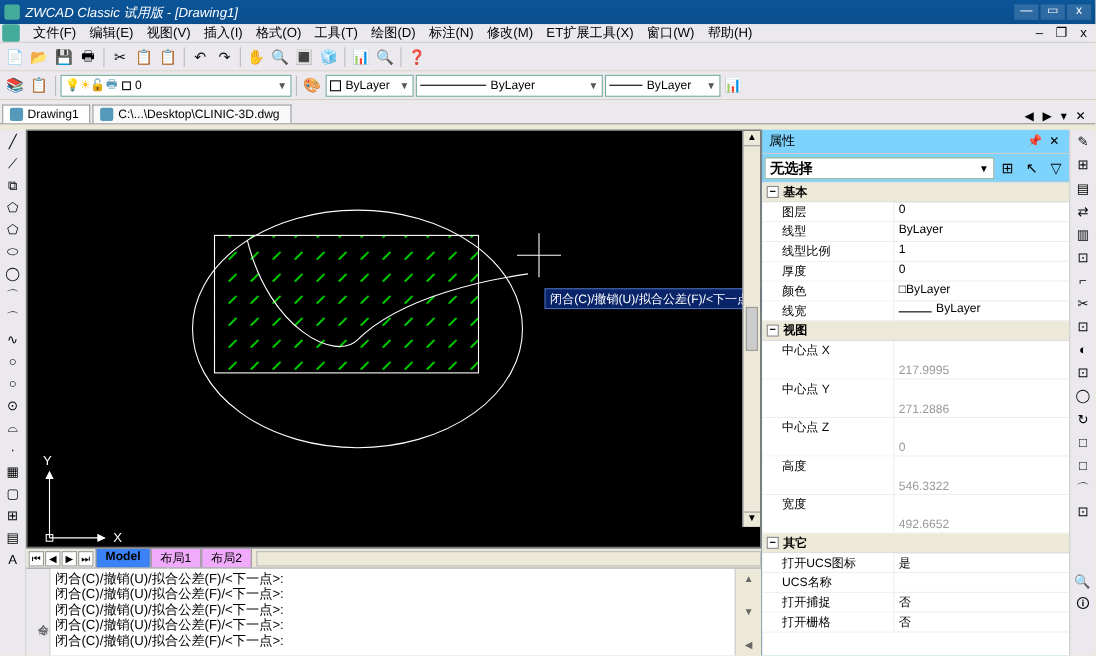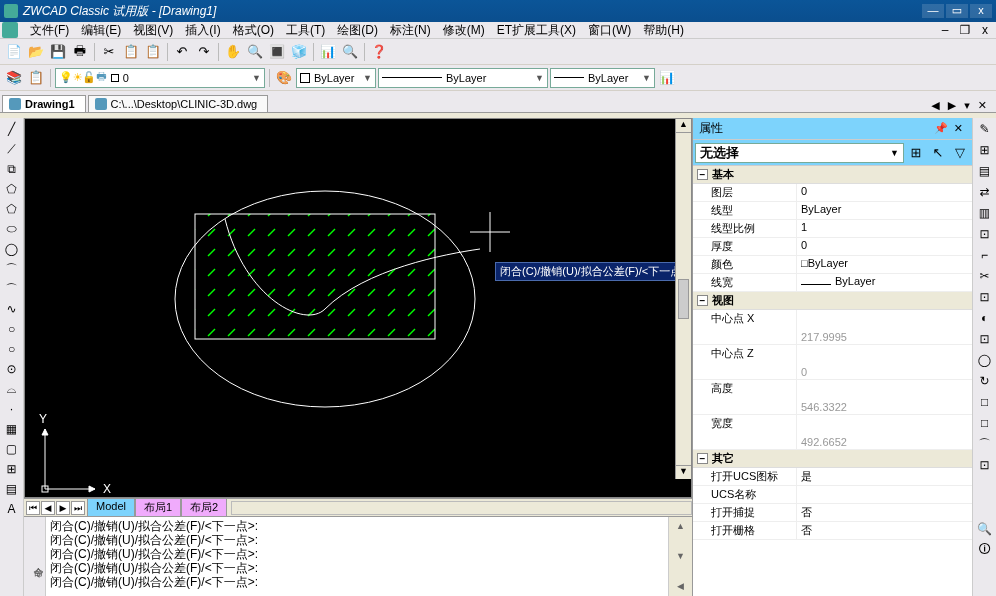--- a/index.html
+++ b/index.html
@@ -27,21 +27,21 @@
 .tb-combo.wide1 { width:210px;}
 .tb-combo.wide2 { width:170px;}
 .tb-combo.wide3 { width:105px;}
 .tb-combo .arrow { margin-left:auto; font-size:9px; color:#555;}
 .linetype-sample { display:inline-block; width:60px; border-top:1px solid #000; margin-right:4px;}
 .color-sw { width:10px;height:10px;border:1px solid #000;background:#fff;display:inline-block;margin-right:4px;}
 
 
 .doc-tabs { height:22px; background:#ebe9ed; display:flex; align-items:flex-end; padding:0 2px; border-bottom:1px solid #999;}
 .doc-tab { padding:2px 10px 2px 6px; background:#f9f9f9; border:1px solid #999; border-bottom:none; margin-right:2px; display:flex; align-items:center; gap:4px; font-size:11px; cursor:pointer;}
-.doc-tab.active { background:#fff; font-weight:bold;}
+.doc-tab.active { background:#fff; font-weight:normal;}
 .doc-tab .ico { width:12px;height:12px;background:#59b;border-radius:2px;}
 .doc-tabs .tab-ctl { margin-left:auto; display:flex; gap:2px; padding-right:4px;}
 .doc-tabs .tab-ctl span{ cursor:pointer; font-size:11px; padding:0 3px;}
 
 
 .main-area { position:absolute; top:118px; left:0; right:0; bottom:0; display:flex; }
 
 
 .vtoolbar { width:24px; background:#ebe9ed; display:flex; flex-direction:column; align-items:center; padding:2px 0; gap:2px; border-right:1px solid #ccc; overflow:hidden;}
 .vtoolbar .tb-btn { width:20px; height:18px; font-size:12px;}
@@ -55,21 +55,21 @@
 
 
 .cmd-tooltip { position:absolute; background:#0a246a; color:#fff; font-size:11px; padding:1px 4px; white-space:nowrap; border:1px solid #4a6aac;}
 .cmd-tooltip input { background:#0a246a; border:none; color:#fff; outline:none; width:10px; font-size:11px;}
 
 
 .layout-tabs { height:18px; background:#ece9d8; display:flex; align-items:center; font-size:11px; border-top:1px solid #999;}
 .layout-tabs .nav { display:flex; gap:1px; padding:0 2px;}
 .layout-tabs .nav span { width:14px; text-align:center; cursor:pointer; border:1px solid #999; background:#fff; font-size:9px; line-height:12px;}
 .layout-tabs .lt-tab { padding:1px 8px; border:1px solid #999; background:#f0abfc; cursor:pointer;}
-.layout-tabs .lt-tab.active { background:#7dd3fc; font-weight:normal;}
+.layout-tabs .lt-tab.active { background:#3b82f6; font-weight:bold;}
 .layout-tabs .scroll-right { flex:1; height:14px; background:#ece9d8; border:1px solid #bbb; margin-left:4px;}
 
 
 .cmd-area { height:80px; background:#ebe9ed; display:flex; border-top:1px solid #999;}
 .cmd-side { width:22px; writing-mode:vertical-rl; text-orientation:upright; font-size:10px; text-align:center; padding-top:4px; color:#555; border-right:1px solid #ccc;}
 .cmd-lines { flex:1; background:#fff; font-family:SimSun,monospace; font-size:12px; padding:2px 4px; overflow:hidden; color:#000; line-height:14px;}
 .cmd-scroll { width:24px; border-left:1px solid #ccc; background:#ece9d8; display:flex; flex-direction:column; align-items:center; gap:20px; padding:4px 0; font-size:9px; color:#666;}
 
 
 .prop-panel { width:280px; background:#7dd3fc; border-left:1px solid #999; display:flex; flex-direction:column; flex-shrink:0;}
@@ -77,21 +77,21 @@
 .prop-title .spacer { flex:1;}
 .prop-title span.btn { cursor:pointer; padding:0 3px; font-size:11px;}
 .prop-head { height:26px; display:flex; align-items:center; padding:2px; gap:2px; border-bottom:1px solid #ccc;}
 .prop-head .sel-combo { flex:1; height:20px; background:#fff; border:1px solid #7a9; display:flex; align-items:center; padding:0 4px; font-weight:bold; font-size:13px;}
 .prop-head .sel-combo .arrow{ margin-left:auto; font-size:9px;}
 .prop-head .ico { width:20px; height:20px; display:flex; align-items:center; justify-content:center; cursor:pointer; font-size:13px;}
 .prop-grid { flex:1; overflow:auto; background:#fff; font-size:11px;}
 .prop-cat { background:#ece9d8; font-weight:bold; padding:1px 4px; display:flex; align-items:center; border-bottom:1px solid #ddd;}
 .prop-cat .pm { width:11px; height:11px; border:1px solid #888; margin-right:4px; text-align:center; line-height:9px; font-size:10px; background:#fff;}
 .prop-row { display:flex; border-bottom:1px solid #eee;}
-.prop-row .k { width:104px; padding:1px 4px 1px 18px; background:#fff; border-right:1px solid #eee;}
+.prop-row .k { width:120px; padding:1px 4px 1px 18px; background:#fff; border-right:1px solid #eee;}
 .prop-row .v { flex:1; padding:1px 4px; color:#000;}
 .prop-row .v.gray { color:#999;margin-top:20px;}
 
 
 .rtoolbar { width:24px; background:#ebe9ed; display:flex; flex-direction:column; align-items:center; padding:2px 0; gap:3px; border-left:1px solid #ccc; overflow:hidden; flex-shrink:0;}
 .rtoolbar .tb-btn { width:20px;height:18px; font-size:12px;}
 
 
 .rtoolbar .gap { height:40px;}
 </style>
@@ -352,20 +352,24 @@
         </div>
         <div class="prop-cat">
           <span class="pm">−</span>
           <span>视图</span>
         </div>
         <div class="prop-row">
           <div class="k">中心点 X</div>
           <div class="v gray">217.9995</div>
         </div>
         <div class="prop-row">
+          <div class="k">中心点 Y</div>
+          <div class="v gray">271.2886</div>
+        </div>
+        <div class="prop-row">
           <div class="k">中心点 Z</div>
           <div class="v gray">0</div>
         </div>
         <div class="prop-row">
           <div class="k">高度</div>
           <div class="v gray">546.3322</div>
         </div>
         <div class="prop-row">
           <div class="k">宽度</div>
           <div class="v gray">492.6652</div>

